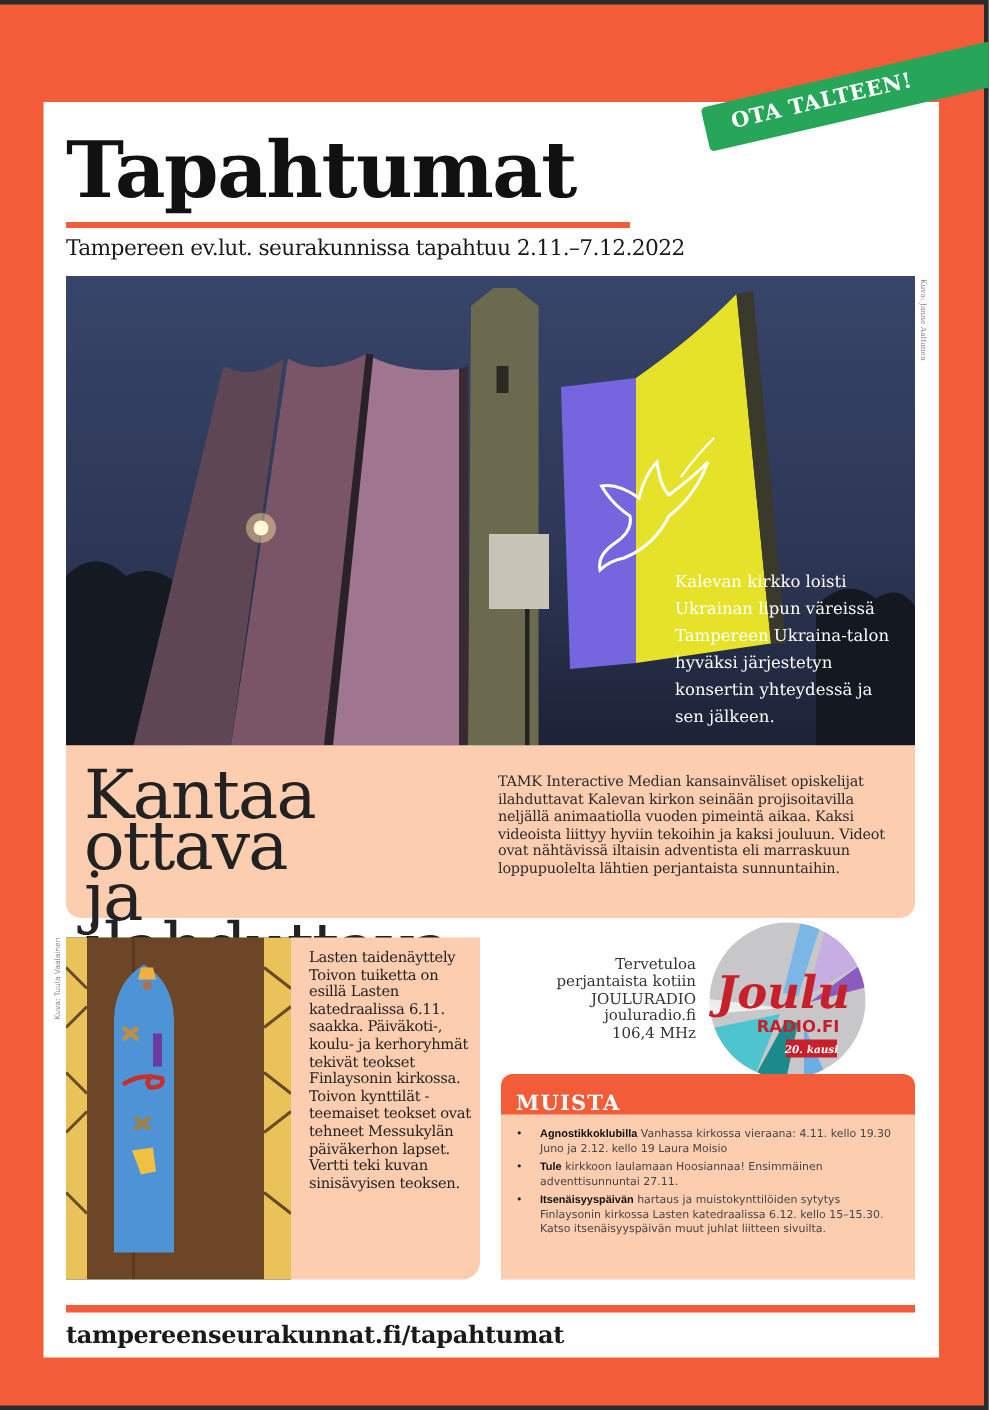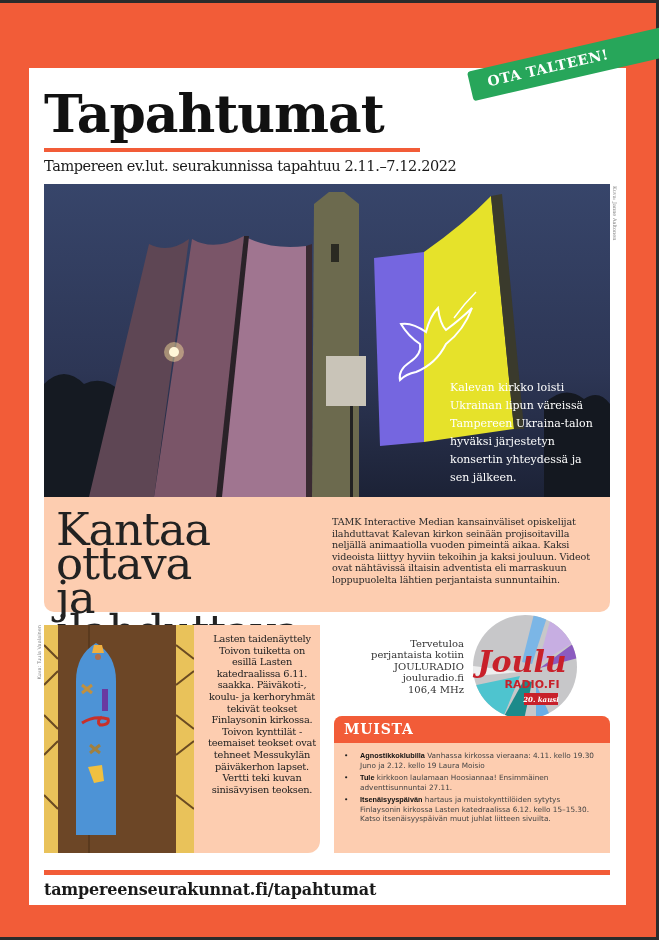--- a/index.html
+++ b/index.html
@@ -72,21 +72,21 @@
     .credit-left {
       position: absolute; left: 36px; top: 625px; writing-mode: vertical-rl; transform: rotate(180deg);
       font-size: 5px; color: #888; font-family: "DejaVu Sans", sans-serif;
     }
     .art {
       position: absolute; left: 44px; top: 625px; width: 150px; height: 228px; overflow: hidden;
       background: #6b4a2e;
     }
     .art-text-box {
       position: absolute; left: 194px; top: 625px; width: 126px; height: 228px;
-      background: #fdcdb0; border-radius: 0 0 12px 0; text-align: center;
+      background: #fdcdb0; border-radius: 0 0 12px 0;
     }
     .art-text {
       position: absolute; left: 12px; top: 8px; width: 112px;
       font-size: 9.8px; line-height: 11.6px; color: #222; font-family: "DejaVu Serif", serif;
       letter-spacing: -0.2px;
     }
 
     
     .radio-text {
       position: absolute; left: 336px; top: 638px; width: 128px; text-align: right;
@@ -94,21 +94,21 @@
     }
     .radio-logo { position: absolute; left: 472px; top: 614px; width: 106px; height: 106px; }
 
     
     .muista {
       position: absolute; left: 334px; top: 716px; width: 276px; height: 137px;
       background: #fdcdb0; border-radius: 8px 8px 0 0; overflow: hidden;
     }
     .muista-head {
       height: 27px; background: #f25c38; color: #fff; font-weight: bold;
-      font-size: 14px; padding: 5px 0 0 10px; letter-spacing: 0.8px; font-family: "DejaVu Serif", serif;
+      font-size: 14px; padding: 12px 0 0 10px; letter-spacing: 0.8px; font-family: "DejaVu Serif", serif;
     }
     .muista ul { list-style: none; padding: 8px 8px 0 10px; }
     .muista li {
       position: relative; padding-left: 16px; font-size: 7.3px; line-height: 9.5px; color: #444;
       margin-bottom: 3px; font-family: "DejaVu Sans", sans-serif;
     }
     .muista li .bullet { position: absolute; left: 0; top: 0; color: #222; }
     .muista li b { color: #111; font-family: Liberation Sans, sans-serif; margin-top: 36px; }
 
     

